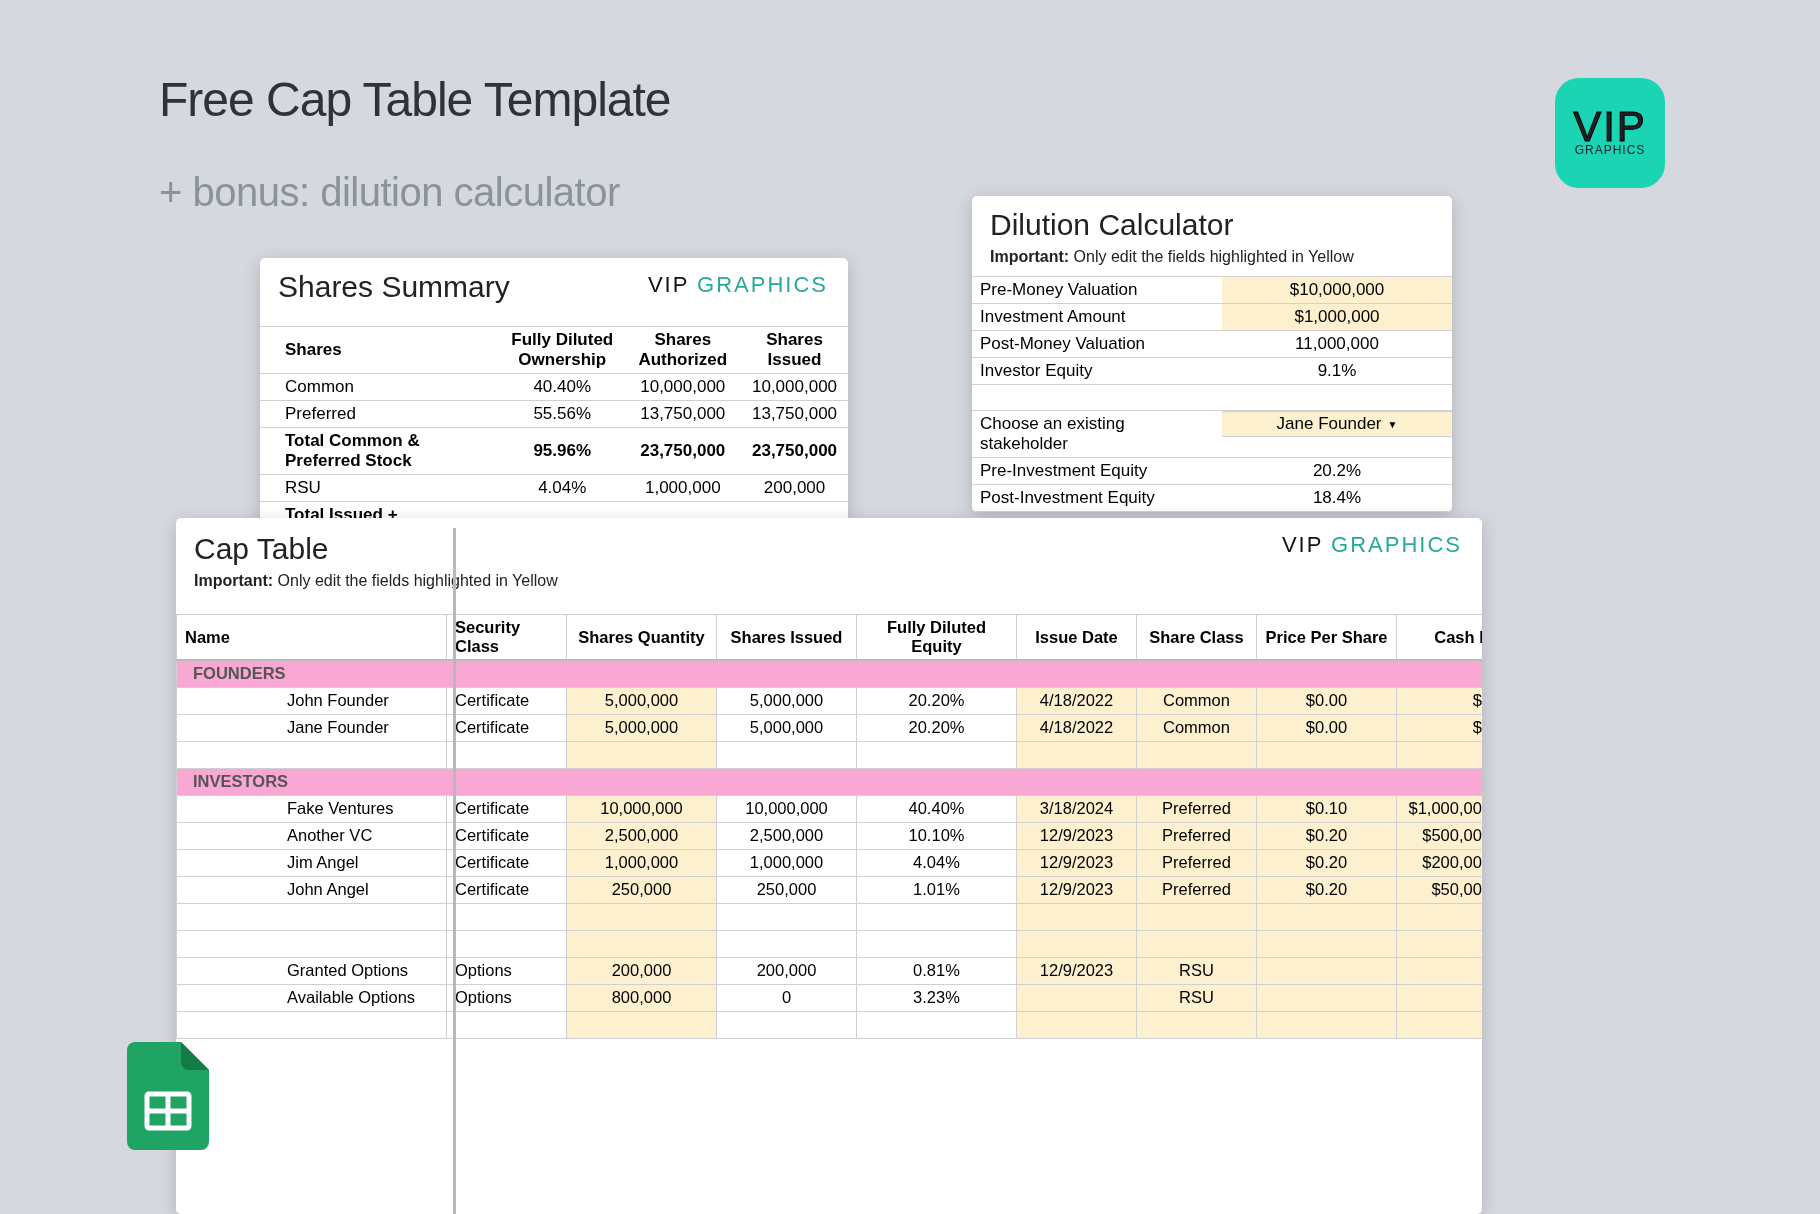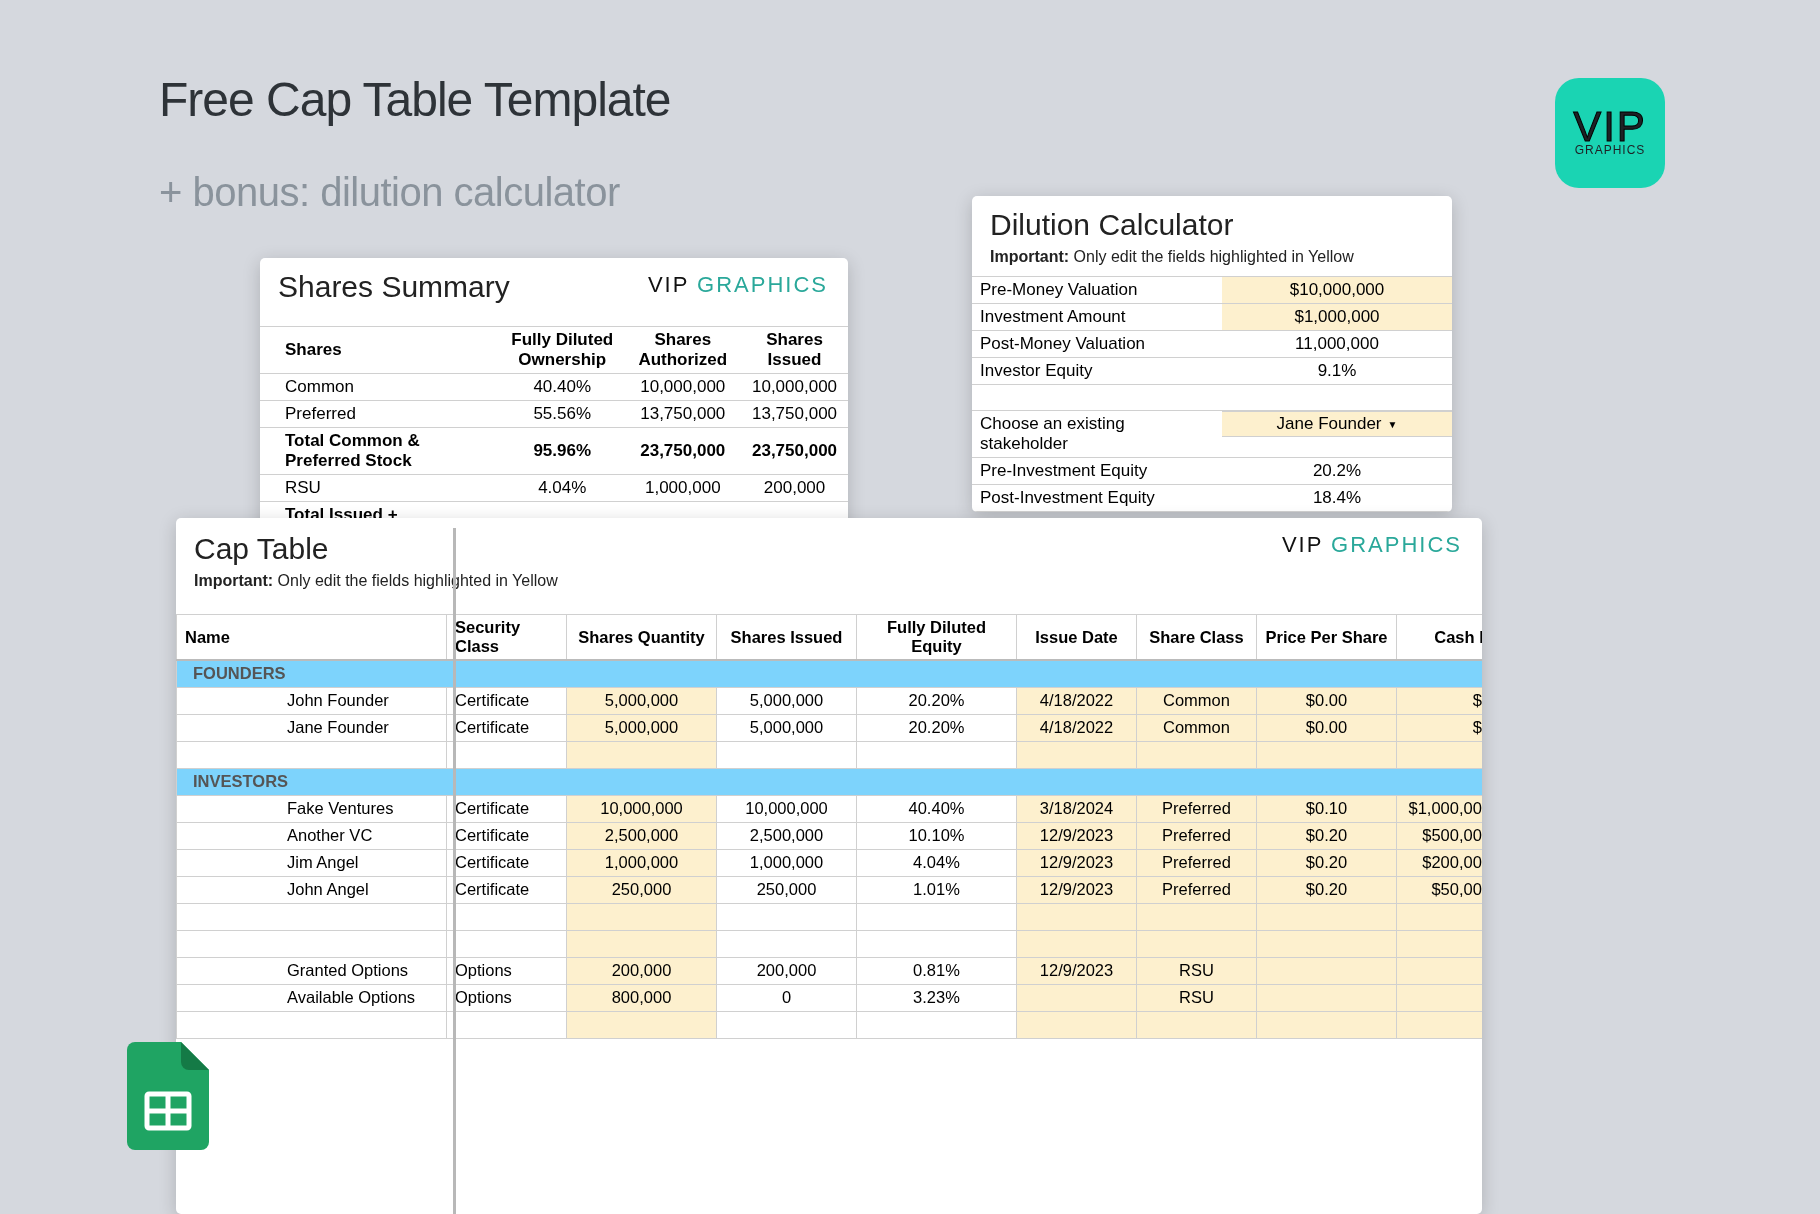--- a/index.html
+++ b/index.html
@@ -83,21 +83,21 @@
     font-size: 16px;
     padding: 2px 18px 10px 18px;
     color: #222;
   }
   .hint b { font-weight: bold; }
   table { border-collapse: collapse; width: 100%; }
   td, th { border: 1px solid #d0d0d0; padding: 3px 8px; font-size: 17px; height: 26px; }
   th { font-weight: bold; text-align: left; }
   .hl { background: #fdf0ce; }
   .bold { font-weight: bold; }
-  .section { background: #7dd3fc; font-weight: bold; color: #555; }
+  .section { background: #f9a8d4; font-weight: bold; color: #555; }
 
   
   #shares-summary { left: 260px; top: 258px; width: 588px; }
   #shares-summary table td, #shares-summary table th { border-left: none; border-right: none; }
   #shares-summary .col-a { width: 240px; padding-left: 25px; }
   #shares-summary .col-b,
   #shares-summary .col-c,
   #shares-summary .col-d { text-align: center; }
 
   

